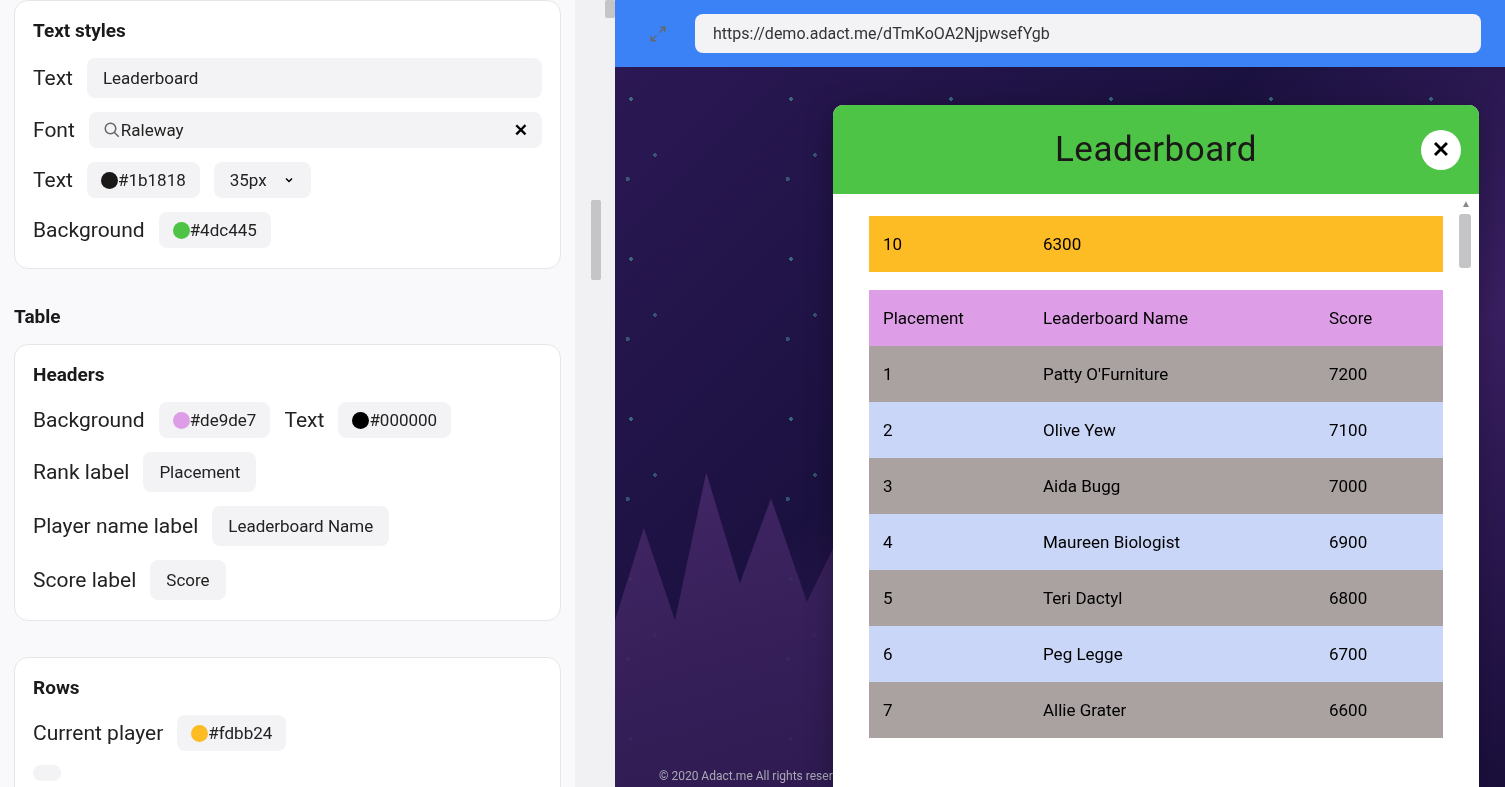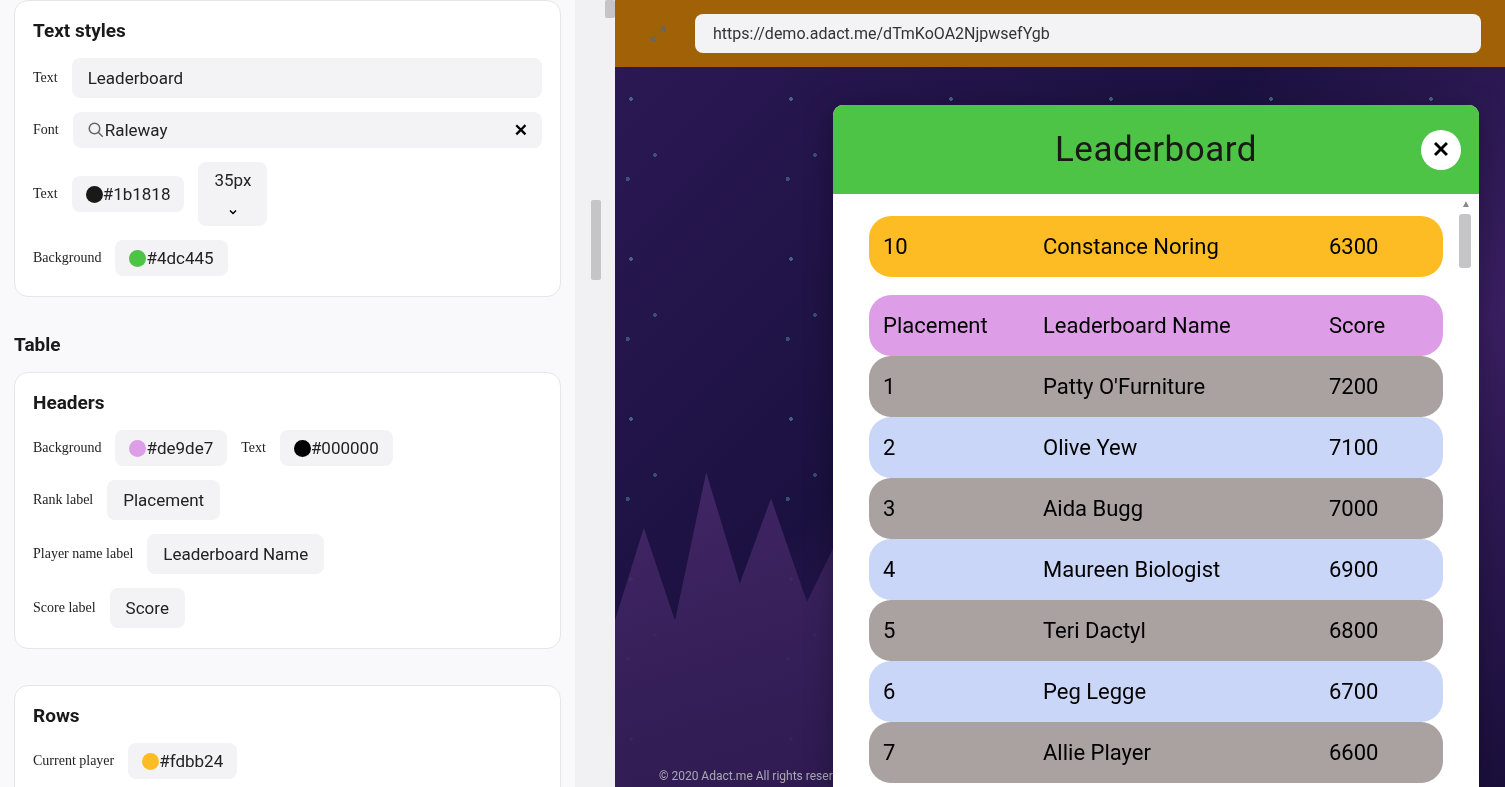--- a/index.html
+++ b/index.html
@@ -6,61 +6,61 @@
     body { font-family: -apple-system, BlinkMacSystemFont, "Segoe UI", Roboto, sans-serif; background: #f1f1f3; display: flex; height: 787px; width: 1505px; overflow: hidden; }
     
     
     .left-panel { width: 575px; padding: 0 14px; overflow-y: auto; background: #f9f9fb; }
     .card { background: #fff; border: 1px solid #e6e6e8; border-radius: 14px; padding: 18px 18px 20px; margin-bottom: 36px; }
     .card h2 { font-size: 19px; font-weight: 700; color: #1a1a1a; margin-bottom: 16px; }
     .section-title { font-size: 19px; font-weight: 700; color: #1a1a1a; text-align: left; margin: 6px 0 16px; }
     
     .row { display: flex; align-items: center; gap: 14px; margin-bottom: 14px; flex-wrap: wrap; }
     .row:last-child { margin-bottom: 0; }
-    .lbl { font-size: 14px; color: #222; white-space: nowrap; font-family: Liberation Serif, serif; }
+    .lbl { font-size: 21px; color: #222; white-space: nowrap; }
     
     .input-box { background: #f3f3f5; border-radius: 8px; padding: 10px 16px; font-size: 17px; color: #222; flex: 1; min-width: 0; }
     .input-box.wide { flex: 1; }
     
     .font-box { display: flex; align-items: center; background: #f3f3f5; border-radius: 8px; padding: 8px 14px; flex: 1; }
     .font-box .search-ic { width: 18px; height: 18px; color: #666; flex-shrink: 0; }
     .font-box .font-name { font-size: 17px; color: #222; flex: 1; }
     .font-box .clear-x { font-size: 17px; font-weight: 700; color: #000; cursor: pointer; }
     
     .swatch-box { display: inline-flex; align-items: center; background: #f3f3f5; border-radius: 8px; padding: 8px 14px; }
     .swatch { width: 17px; height: 17px; border-radius: 50%; flex-shrink: 0; }
     .swatch-box .hex { font-size: 17px; color: #222; }
     
-    .select-box { display: inline-flex; align-items: center; gap: 16px; background: #f3f3f5; border-radius: 8px; padding: 8px 16px; flex-direction: column; }
+    .select-box { display: inline-flex; align-items: center; gap: 16px; background: #f3f3f5; border-radius: 8px; padding: 8px 16px; }
     .select-box .val { font-size: 17px; color: #222; }
     .chev { width: 12px; height: 12px; }
     
     
     .divider-area { width: 40px; position: relative; background: #f1f1f3; }
     .divider-area::before { content: ""; position: absolute; right: 0; top: 0; width: 10px; height: 18px; background: #c5c5c8; border-radius: 2px; }
     .divider-area::after { content: ""; position: absolute; right: 14px; top: 200px; width: 10px; height: 80px; background: #c5c5c8; border-radius: 2px; }
     
     
-    .right-panel { flex: 1; display: flex; flex-direction: column; background: #a16207; min-width: 0; }
+    .right-panel { flex: 1; display: flex; flex-direction: column; background: #3b82f6; min-width: 0; }
     .url-bar { display: flex; align-items: center; gap: 28px; padding: 14px 24px 14px 34px; }
     .expand-icon { width: 18px; height: 18px; color: #666; cursor: pointer; }
     .url-input { flex: 1; background: #f3f3f5; border-radius: 8px; padding: 10px 18px; font-size: 16px; color: #333; }
     
     .preview-stage { flex: 1; position: relative; overflow: hidden; background: linear-gradient(135deg, #2b1854 0%, #1b1140 40%, #3a1f62 70%, #1a0f3c 100%); }
     .preview-stage::before { content: ""; position: absolute; inset: 0; background-image: radial-gradient(circle at 10% 20%, rgba(95,230,200,.4) 2px, transparent 2px), radial-gradient(circle at 25% 55%, rgba(95,230,200,.3) 2px, transparent 2px), radial-gradient(circle at 8% 70%, rgba(95,230,200,.3) 2px, transparent 2px); background-size: 160px 160px; }
     .mountains { position: absolute; bottom: 0; left: 0; width: 240px; height: 370px; background: linear-gradient(160deg, #4a2c6e 0%, #2e1a50 100%); clip-path: polygon(0 100%, 0 55%, 12% 30%, 25% 55%, 38% 15%, 52% 45%, 65% 22%, 80% 50%, 95% 30%, 100% 60%, 100% 100%); opacity: .9; }
     .footer-bar { position: absolute; bottom: 0; left: 0; right: 0; display: flex; justify-content: space-between; padding: 4px 100px 4px 44px; font-size: 12px; color: #a9a9b5; }
     
     .leaderboard-modal { position: absolute; top: 38px; right: 26px; left: 218px; bottom: 0; background: #fff; border-radius: 10px 10px 0 0; display: flex; flex-direction: column; box-shadow: 0 6px 30px rgba(0,0,0,.3); }
     .lb-header { background: #4dc445; border-radius: 10px 10px 0 0; padding: 24px 20px; position: relative; text-align: center; }
     .lb-title { font-size: 35px; color: #1b1818; font-weight: 400; letter-spacing: .5px; }
     .close-btn { position: absolute; right: 18px; top: 50%; transform: translateY(-50%); width: 40px; height: 40px; background: #fff; border-radius: 50%; display: flex; align-items: center; justify-content: center; cursor: pointer; font-size: 22px; font-weight: 700; color: #000; }
     
     .lb-body { flex: 1; overflow-y: auto; padding: 22px 36px 0; position: relative; }
-    .lb-table-row { display: grid; grid-template-columns: 160px 1fr 100px; align-items: center; padding: 18px 14px; font-size: 22px; color: #000; border-radius: 22px; }
+    .lb-table-row { display: grid; grid-template-columns: 160px 1fr 100px; align-items: center; padding: 18px 14px; font-size: 17px; color: #000; }
     .current-row { background: #fdbb24; }
     .header-row { background: #de9de7; color: #000; margin-top: 18px; }
     .odd-row { background: #aaa1a1; }
     .even-row { background: #cad6f7; }
     
     
     .lb-scrollbar { position: absolute; right: 8px; top: 20px; width: 12px; height: 54px; background: #c5c5c8; border-radius: 3px; }
     .lb-trackarrow { position: absolute; right: 8px; top: 4px; font-size: 10px; color: #888; }
   </style>
 </head>
@@ -195,21 +195,20 @@
           <span>✕</span>
         </div>
       </div>
 
       <div class="lb-body">
         <span class="lb-trackarrow">▲</span>
         <div class="lb-scrollbar"></div>
 
         <div class="lb-table-row current-row">
           <span>10</span>
-          <span>Constance Noring</span>
           <span>6300</span>
         </div>
 
         <div class="lb-table-row header-row">
           <span>Placement</span>
           <span>Leaderboard Name</span>
           <span>Score</span>
         </div>
 
         <div class="lb-table-row odd-row">
@@ -237,19 +236,19 @@
           <span>Teri Dactyl</span>
           <span>6800</span>
         </div>
         <div class="lb-table-row even-row">
           <span>6</span>
           <span>Peg Legge</span>
           <span>6700</span>
         </div>
         <div class="lb-table-row odd-row">
           <span>7</span>
-          <span>Allie Player</span>
+          <span>Allie Grater</span>
           <span>6600</span>
         </div>
       </div>
     </div>
   </div>
 </div>
 
 </body></html>

